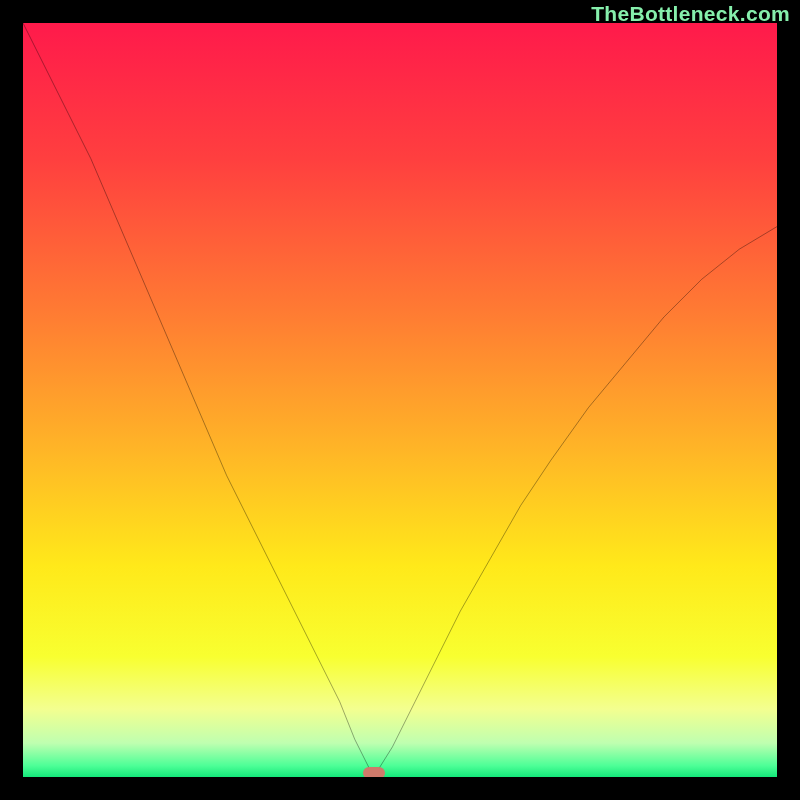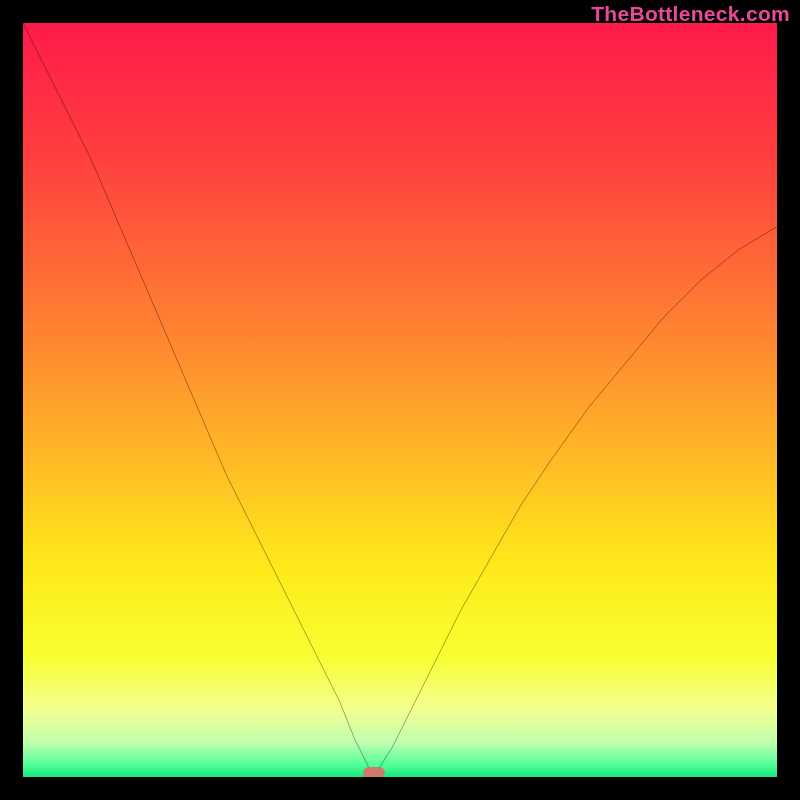--- a/index.html
+++ b/index.html
@@ -48,21 +48,21 @@
     height: 12px;
     border-radius: 6px;
     background: #cf7a6b;
     transform: translate(-50%, -50%);
     pointer-events: none;
   }
   .watermark {
     position: absolute;
     top: 2px;
     right: 10px;
-    color: #ec4899;
+    color: #86efac;
     font-size: 21px;
     font-weight: 600;
     letter-spacing: 0.3px;
     pointer-events: none;
     text-align: right;
   }
 </style>
 </head>
 <body>
 

